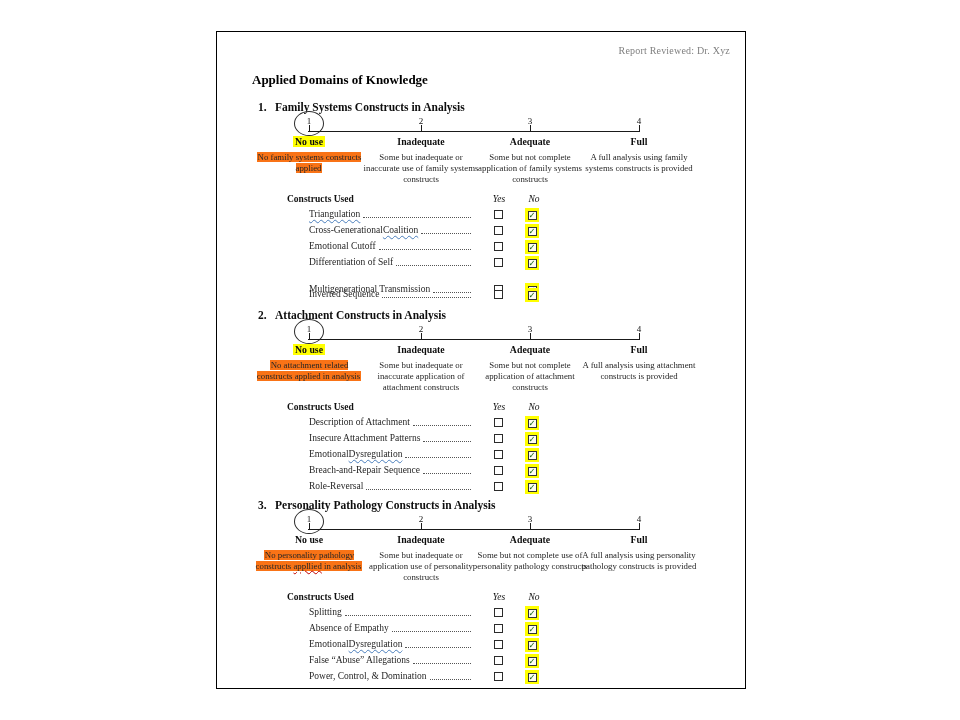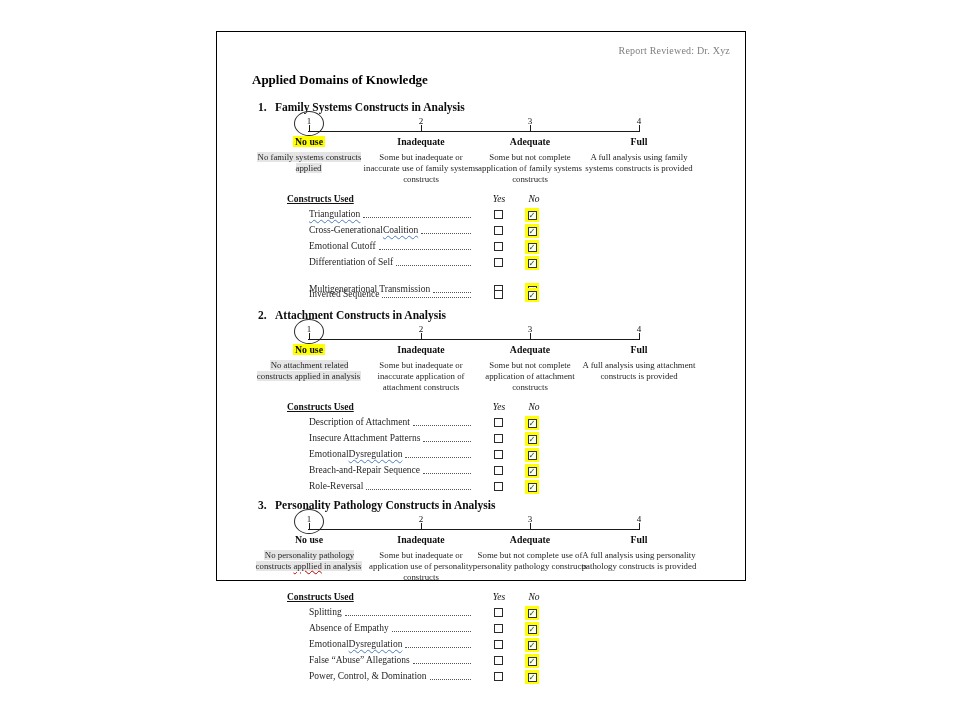--- a/index.html
+++ b/index.html
@@ -3,21 +3,21 @@
 <meta charset="utf-8">
 <style>
   * { box-sizing: border-box; }
   html, body { margin: 0; padding: 0; }
   body {
     width: 960px; height: 720px; background: #ffffff; position: relative;
     font-family: "Liberation Serif", serif; color: #1f1f1f;
     -webkit-font-smoothing: antialiased;
   }
   .page {
-    position: absolute; left: 216px; top: 31px; width: 530px; height: 550px;
+    position: absolute; left: 216px; top: 31px; width: 530px; height: 658px;
     background: #fff; border: 1.5px solid #000;
   }
   .reviewed {
     position: absolute; top: 13px; right: 15px;
     font-size: 10px; color: #7f7f7f; letter-spacing: 0.2px;
   }
   .doc-title {
     position: absolute; top: 40px; left: 35px;
     font-size: 13px; font-weight: bold; color: #000;
   }
@@ -34,25 +34,25 @@
   .sline { position: absolute; left: 91px; top: 30px; width: 331px; height: 1px; background: #1a1a1a; }
   .scircle {
     position: absolute; left: 77px; top: 10px; width: 30px; height: 25px;
     border: 1.3px solid #2b2b2b; border-radius: 50%; background: transparent;
   }
   .slab { position: absolute; top: 35px; width: 100px; text-align: center; font-size: 9.8px; font-weight: bold; color: #0d0d0d; }
   .slab.p1 { left: 42px; } .slab.p2 { left: 154px; } .slab.p3 { left: 263px; } .slab.p4 { left: 372px; }
   .hl { background: #ffff00; padding: 0 2px; }
   .desc { position: absolute; top: 51px; width: 116px; text-align: center; font-size: 8.8px; line-height: 11px; color: #262626; }
   .desc.p1 { left: 34px; } .desc.p2 { left: 146px; } .desc.p3 { left: 255px; } .desc.p4 { left: 364px; }
-  .hlwrap { background: #e5e5e5; padding: 0 1px; }
+  .hlwrap { background: #f97316; padding: 0 1px; }
 
   
   .curow { position: absolute; left: 70px; top: 93px; width: 300px; height: 14px; font-size: 9.5px; color: #111; }
-  .cu { font-weight: bold; text-decoration: underline; }
+  .cu { font-weight: bold; }
   .ynh { position: absolute; top: 0; text-align: center; font-style: italic; }
   .ynh.yes { left: 199px; width: 26px; }
   .ynh.no  { left: 236px; width: 22px; }
 
   
   .item { position: absolute; left: 92px; width: 270px; height: 14px; font-size: 9.5px; color: #262626; }
   .ilabel { position: absolute; left: 0; top: 0; width: 164px; display: flex; align-items: flex-end; white-space: nowrap; }
   .ilabel .t { line-height: 12px; }
   .lead { flex: 1 1 auto; min-width: 6px; border-bottom: 1.2px dotted #555; margin: 0 2px 2px 3px; height: 1px; }
   .sq-blue { text-decoration: underline; text-decoration-style: wavy; text-decoration-color: #4a7ebb; text-decoration-thickness: 1px; text-underline-offset: 2px; }

